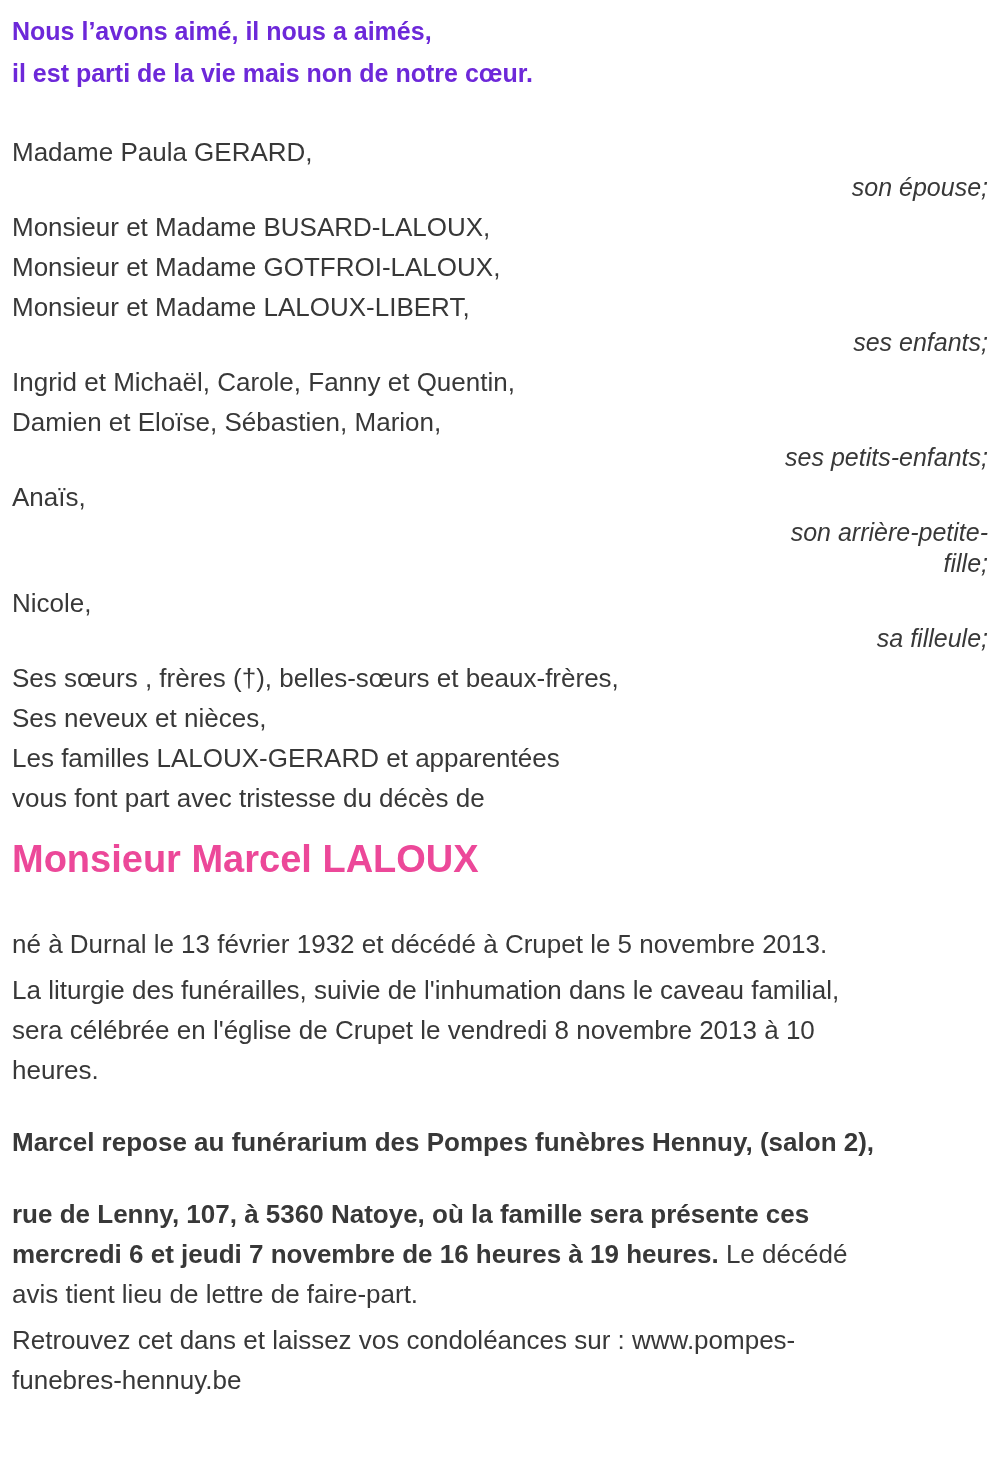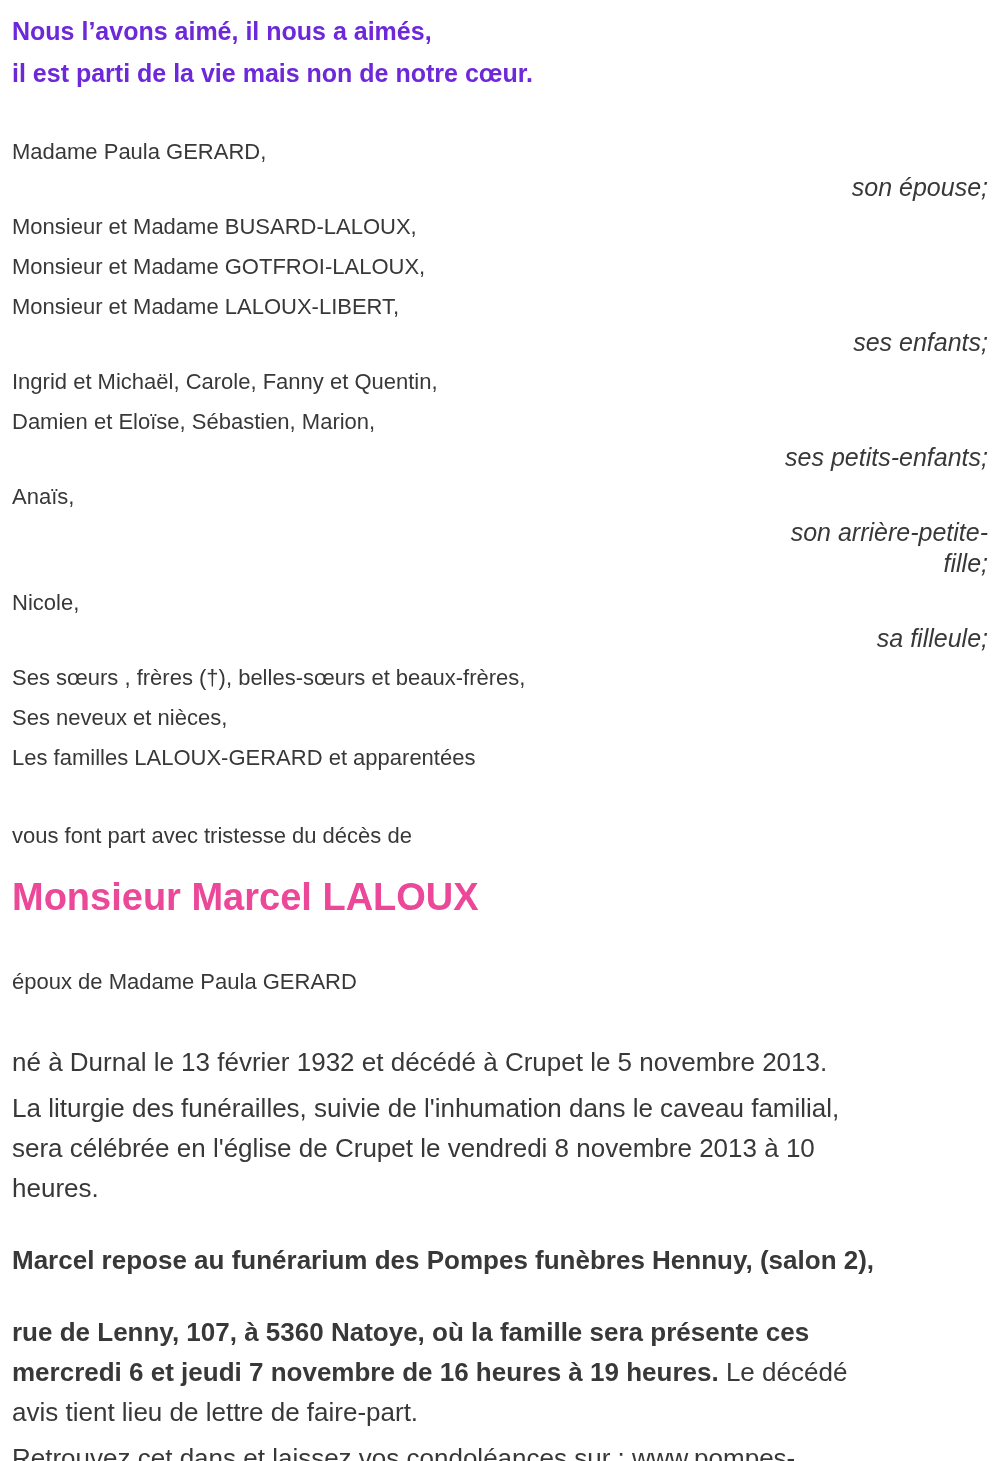--- a/index.html
+++ b/index.html
@@ -14,38 +14,38 @@
 
   .intro {
     font-weight: 700;
     font-size: 25px;
     line-height: 42px;
     margin-bottom: 38px;
     color: #6d28d9;
   }
 
   .name-line {
-    font-size: 22px;
+    font-size: 26px;
     line-height: 40px;
     white-space: nowrap;
   }
 
   .relation-line {
     font-size: 25px;
     font-style: italic;
     line-height: 31px;
     text-align: right;
     white-space: nowrap;
   }
   .group { margin-bottom: 4px; }
   .group .relation-line:first-of-type { margin-top: 2px; }
 
   .relatives { margin-top: 0; }
 
-  .announcement { margin-top: 38px; }
+  .announcement { }
 
   .deceased {
     margin: 16px 0 0 0;
     font-size: 38px;
     line-height: 50px;
     font-weight: 700;
     color: #ec4899;
     white-space: nowrap;
   }
 
@@ -107,21 +107,20 @@
   <div class="relatives">
     <div class="name-line">Ses sœurs , frères (†), belles-sœurs et beaux-frères,</div>
     <div class="name-line">Ses neveux et nièces,</div>
     <div class="name-line">Les familles LALOUX-GERARD et apparentées</div>
   </div>
 
   <div class="announcement name-line">vous font part avec tristesse du décès de</div>
 
   <h1 class="deceased">Monsieur Marcel LALOUX</h1>
 
-  <div class="spouse name-line">époux de Madame Paula GERARD</div>
 
   <div class="body-par first-par">
     <div class="body-line">né à Durnal le 13 février 1932 et décédé à Crupet le 5 novembre 2013.</div>
   </div>
 
   <div class="body-par">
     <div class="body-line">La liturgie des funérailles, suivie de l'inhumation dans le caveau familial,</div>
     <div class="body-line">sera célébrée en l'église de Crupet le vendredi 8 novembre 2013 à 10</div>
     <div class="body-line">heures.</div>
   </div>

